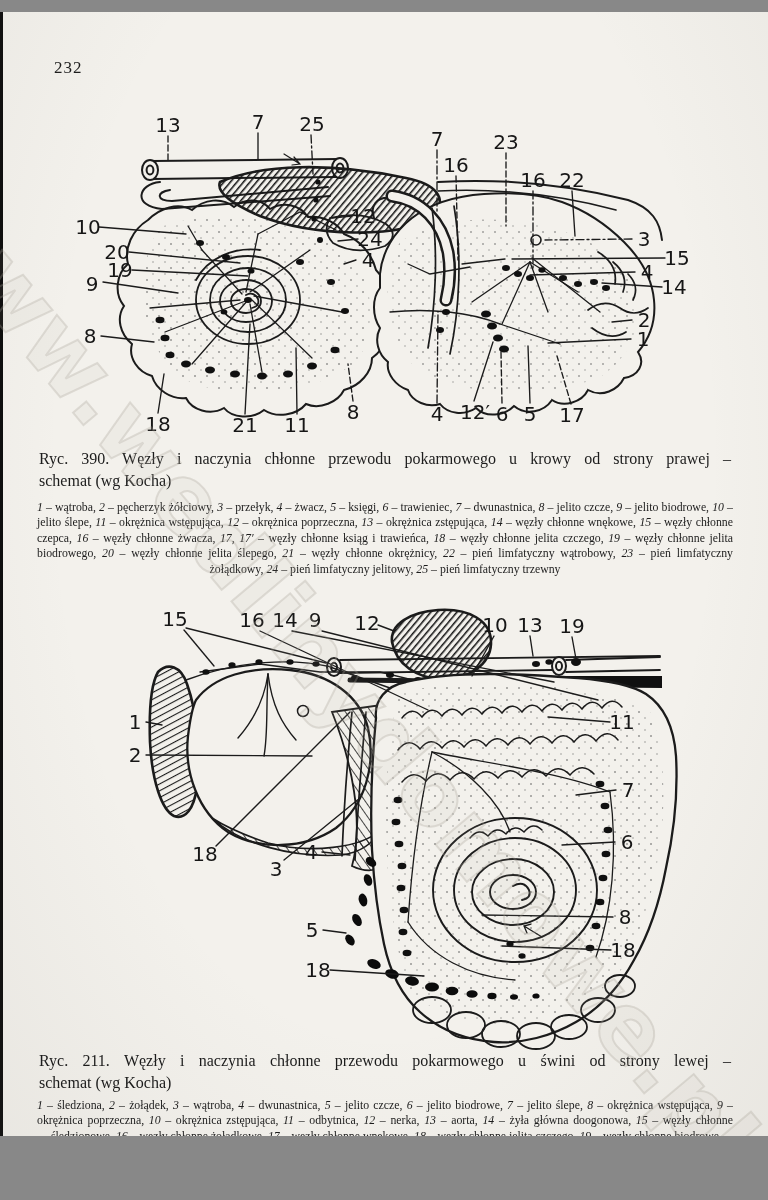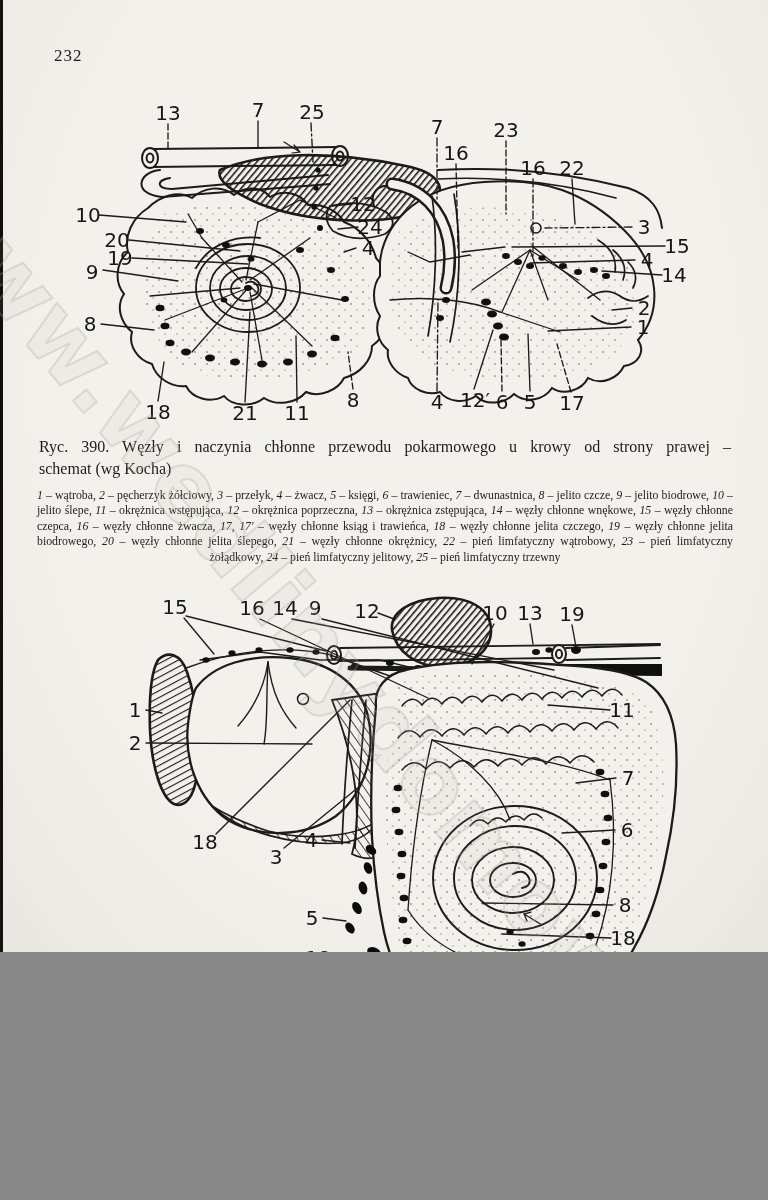--- a/index.html
+++ b/index.html
@@ -1,17 +1,17 @@
 <!DOCTYPE html>
 <html><head>
 <meta charset="utf-8">
 <style>
   html,body{margin:0;padding:0;background:#888;}
   .page{
-    position:relative;width:768px;height:952px;margin:0 auto;
+    position:relative;width:768px;height:1124px;margin:12px auto;
     background:#f3f1ec;overflow:hidden;
     font-family:"Liberation Serif", serif;color:#1c1c1c;
   }
   .page::after{content:"";position:absolute;inset:0;pointer-events:none;
     background:radial-gradient(ellipse at 50% 40%, rgba(255,255,255,0) 60%, rgba(120,115,105,0.08) 100%);}
   .edge-strip{position:absolute;left:0;top:0;width:3px;height:1200px;background:#0c0c0c;}
   .pagenum{position:absolute;left:54px;top:46px;font-size:17px;letter-spacing:1px;}
   .art{position:absolute;left:0;top:0;z-index:1;}
   .labels{position:absolute;left:0;top:0;width:768px;height:1200px;z-index:2;pointer-events:none;}
   .fig-num{

